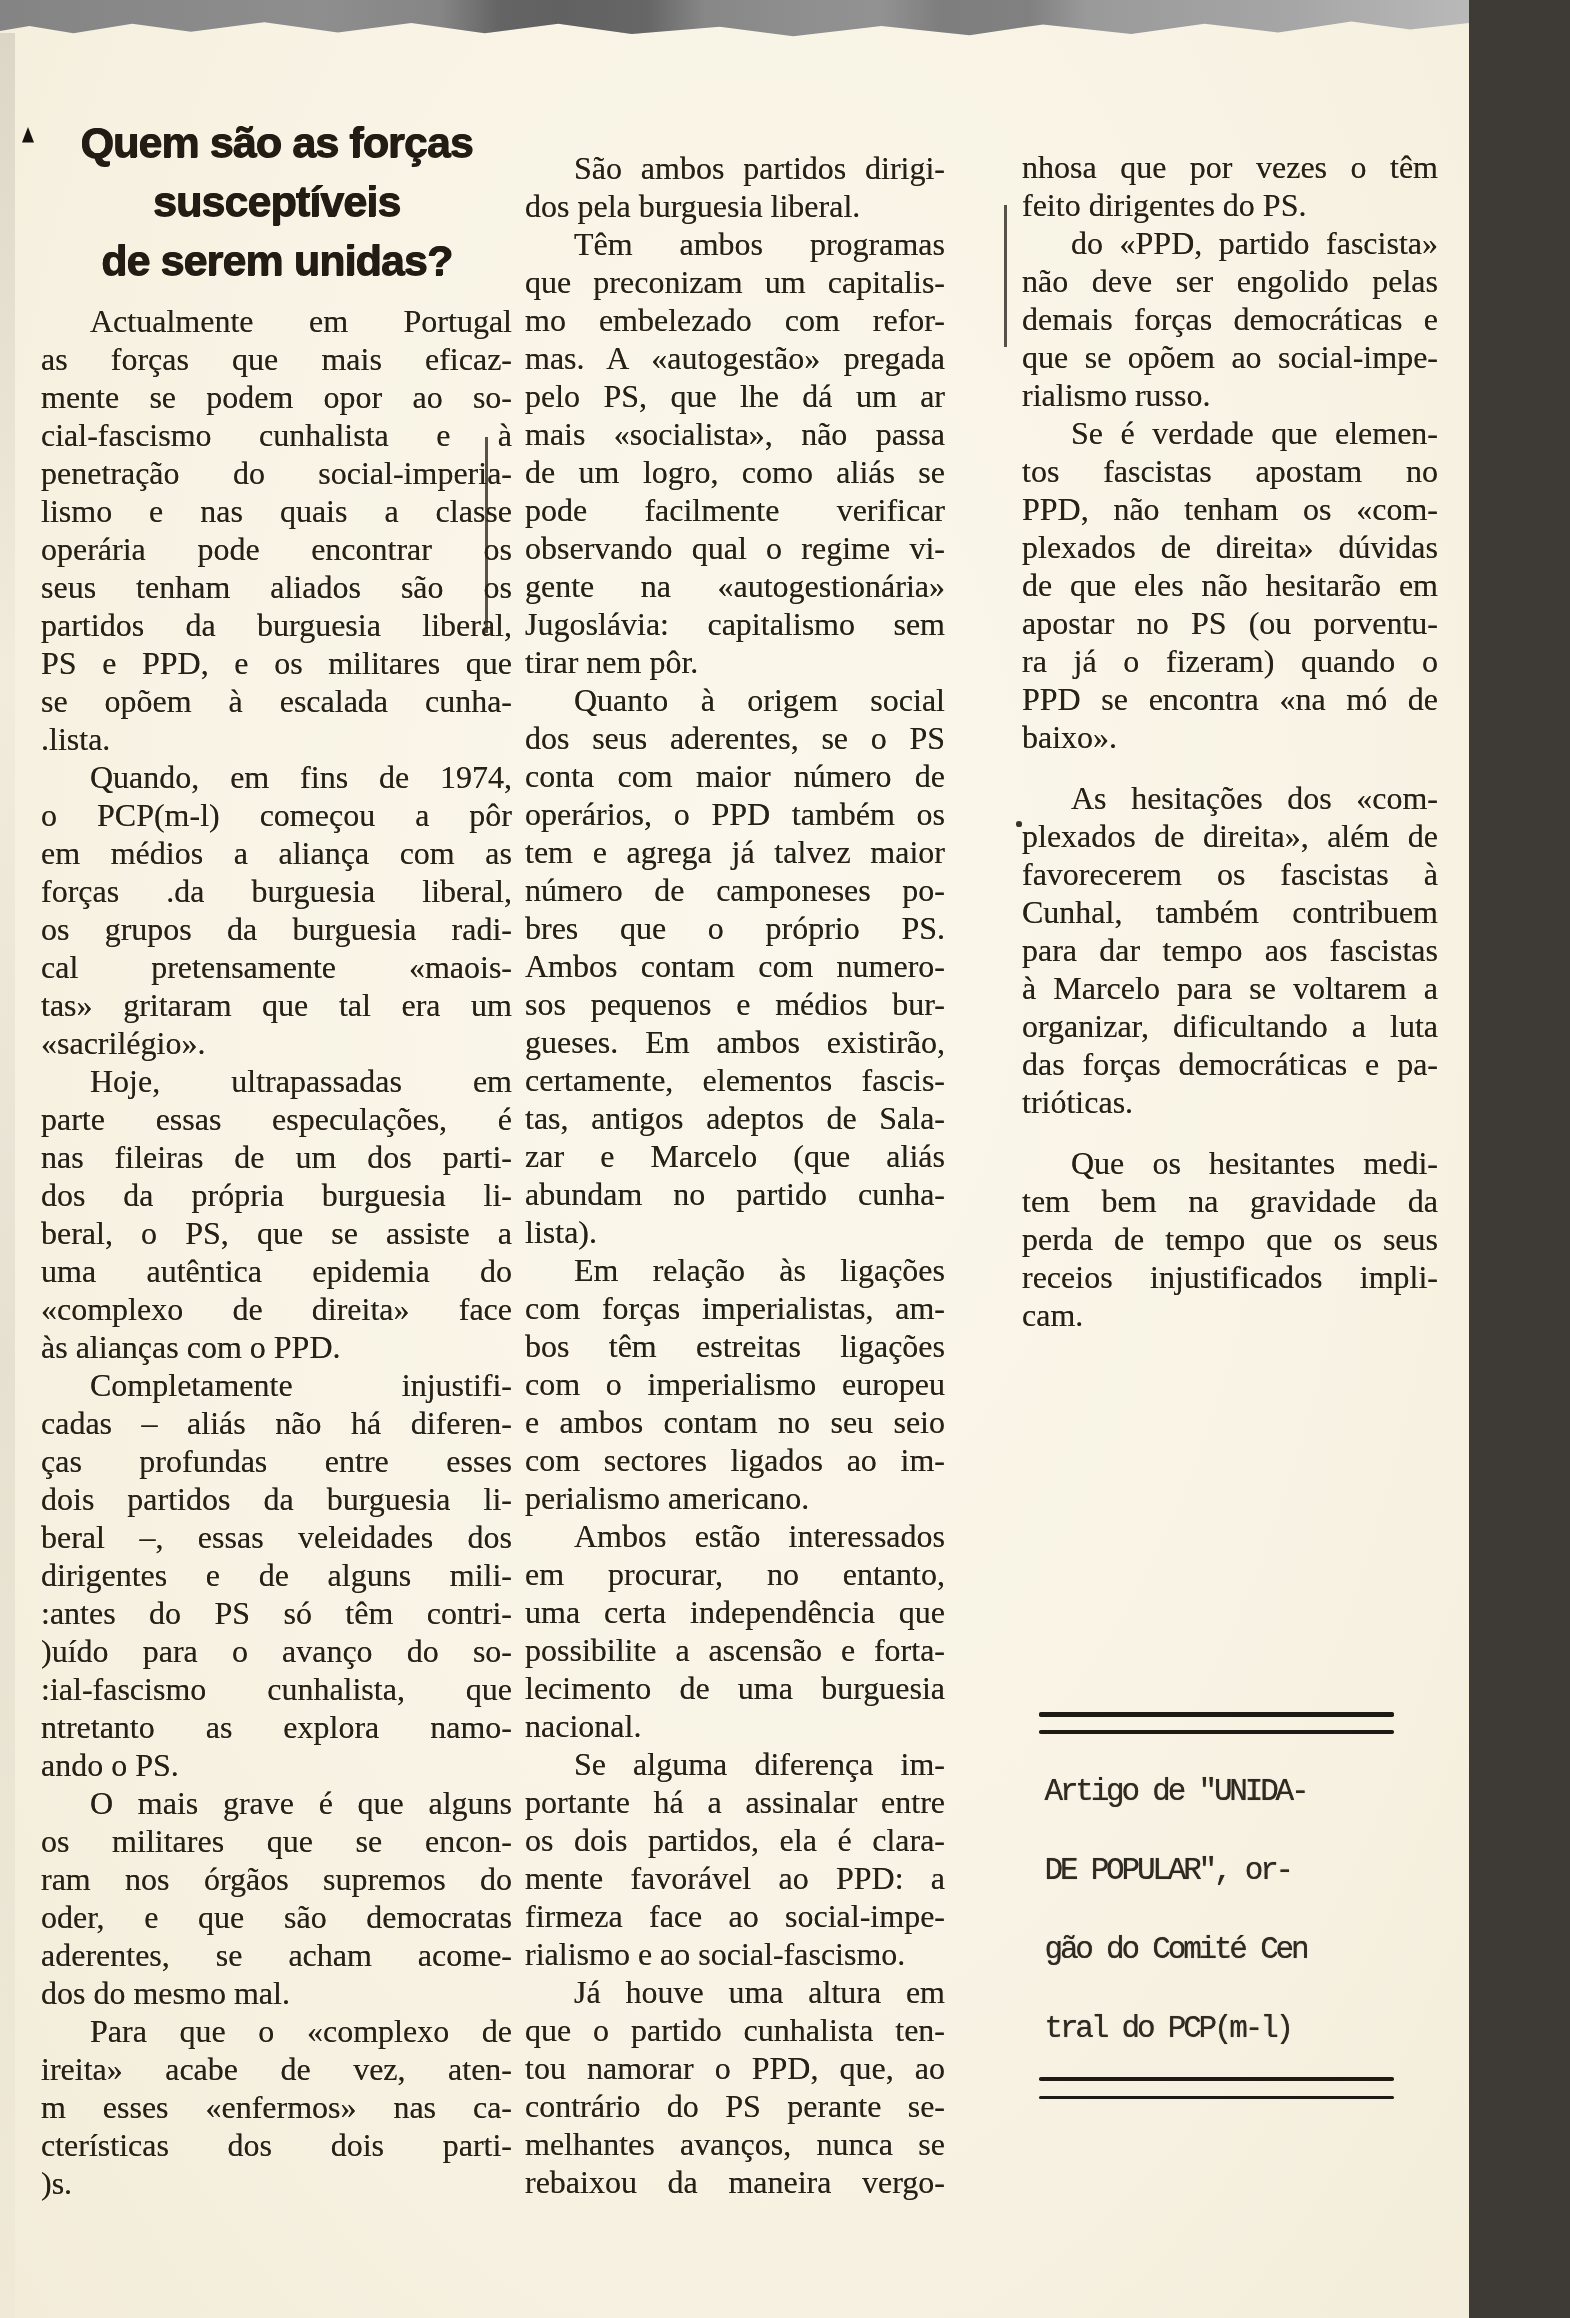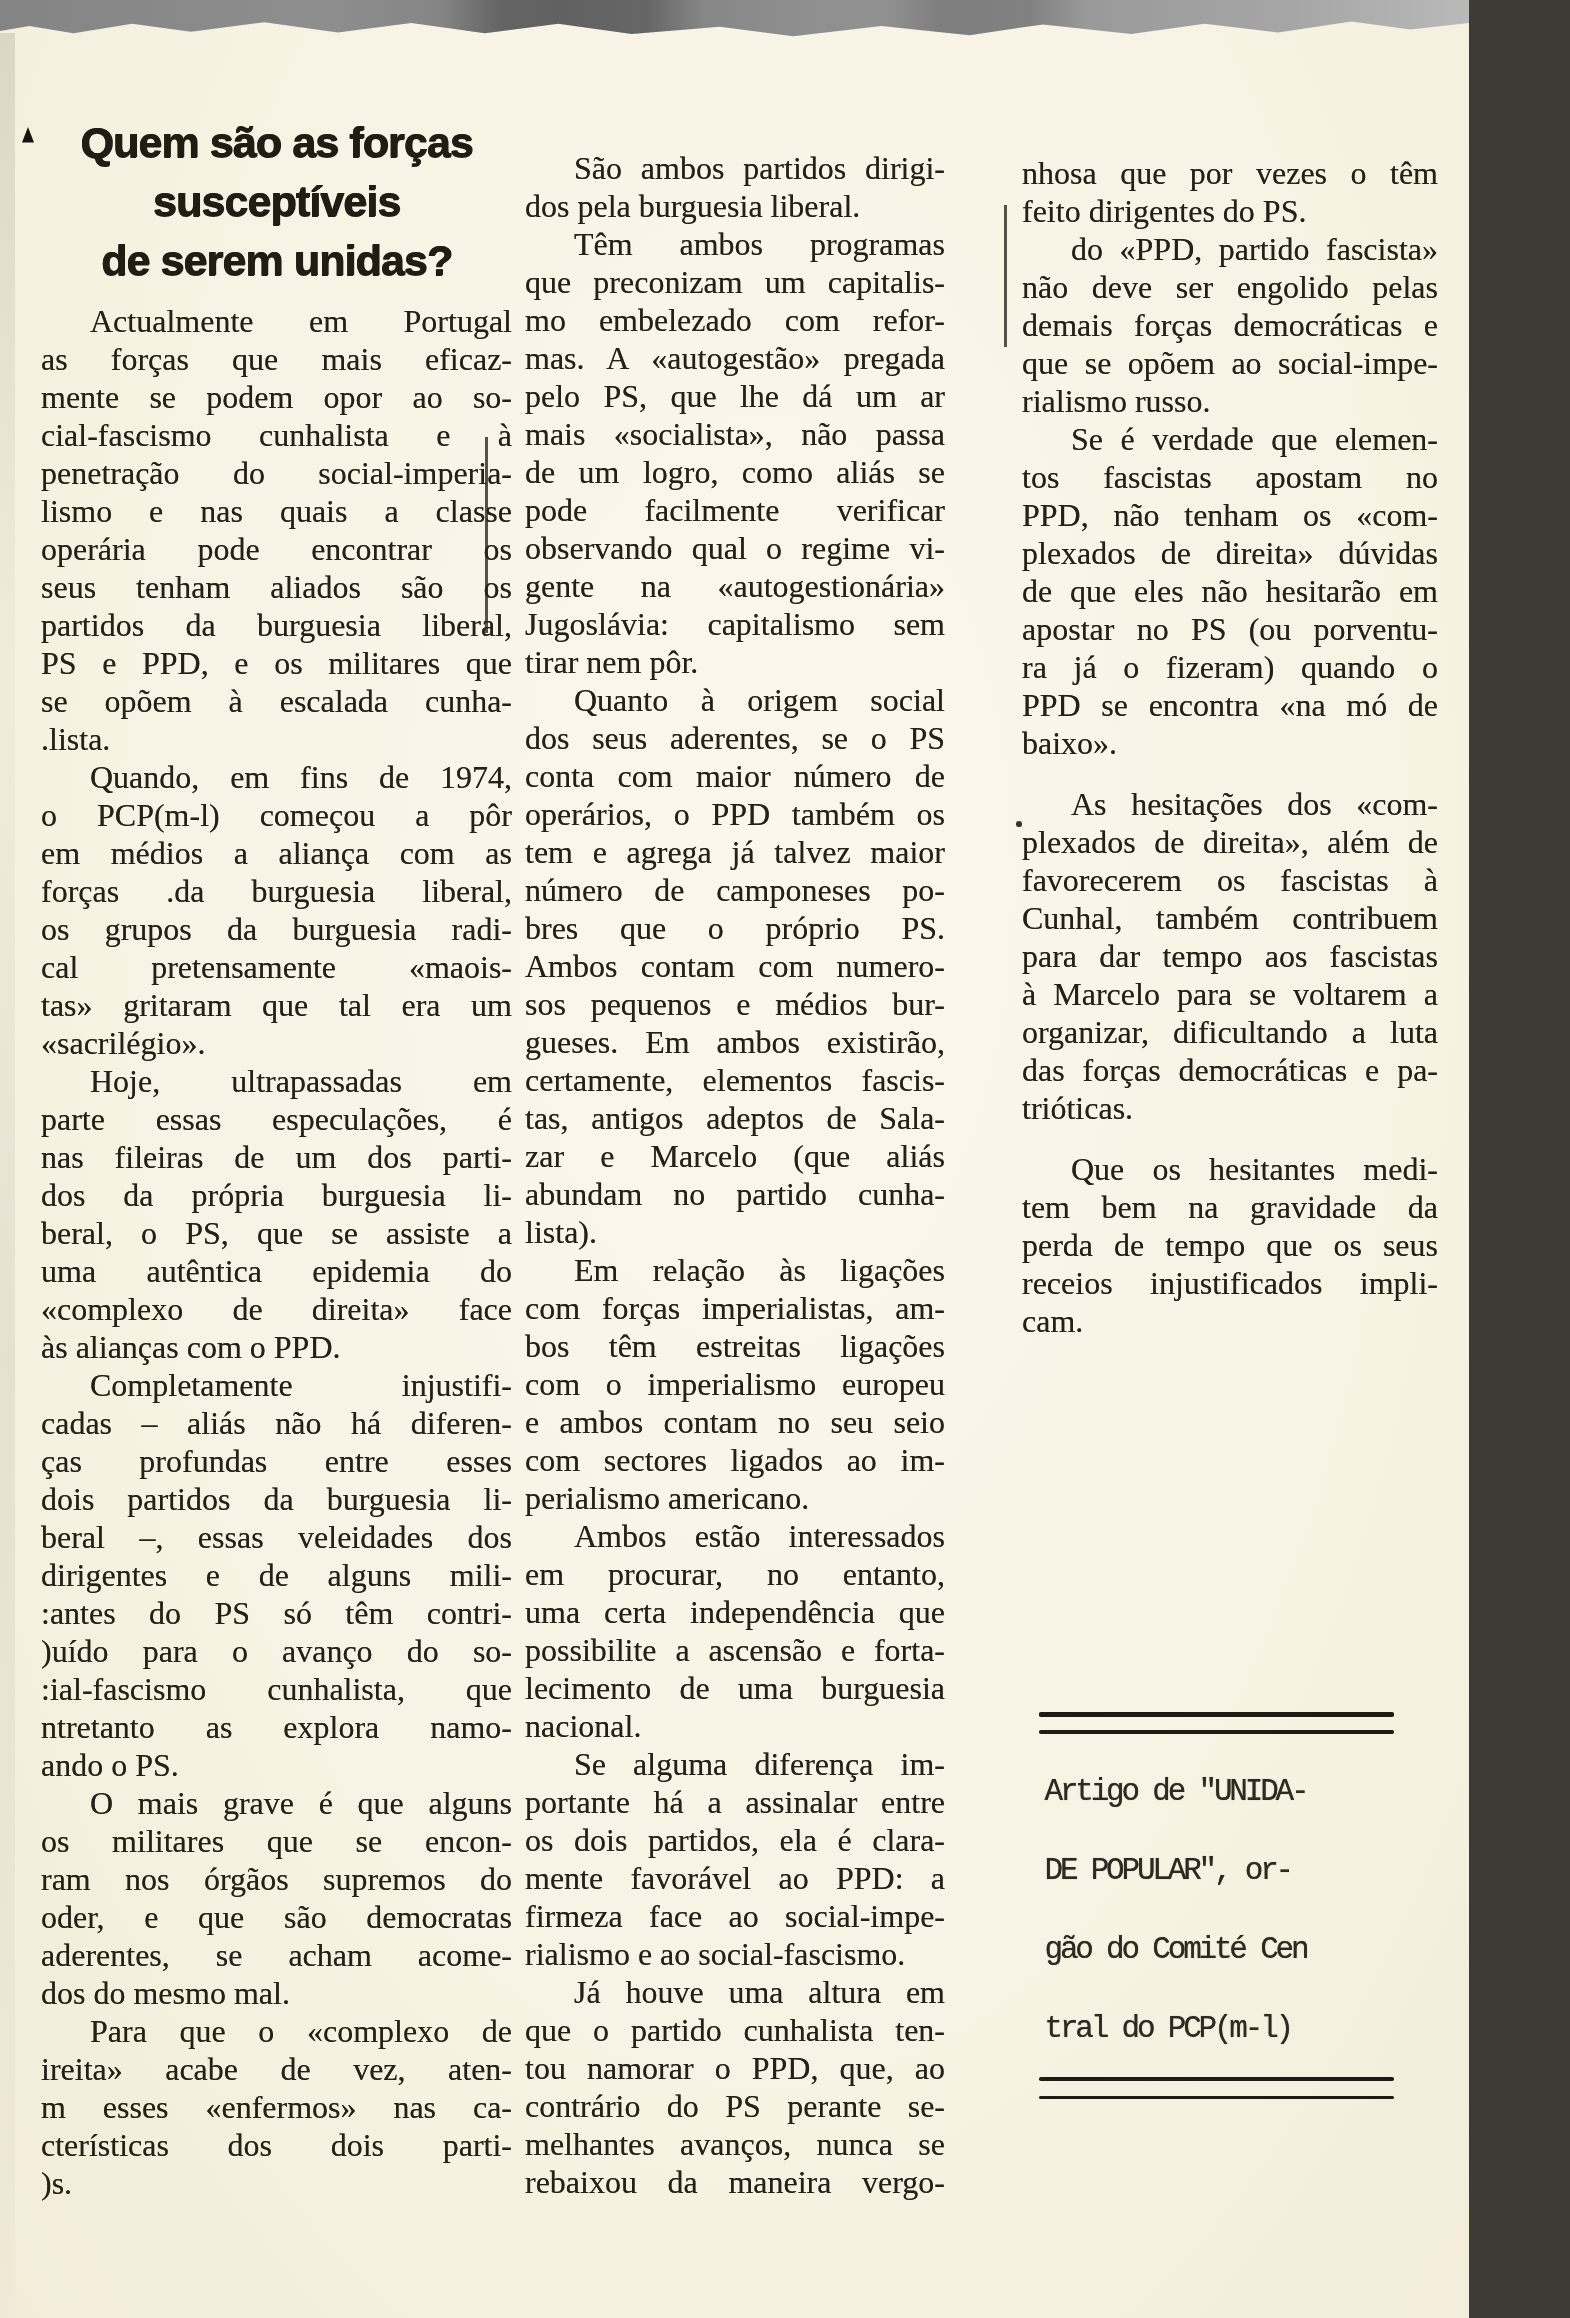--- a/index.html
+++ b/index.html
@@ -25,21 +25,21 @@
   .headline{
     position:absolute;left:41px;top:113px;width:471px;margin:0;
     text-align:center;font-family:"Liberation Sans",sans-serif;font-weight:700;
     font-size:43px;line-height:59px;letter-spacing:-0.9px;color:#221c14;
     text-shadow:0.9px 0 0 currentColor,0 0.5px 0 currentColor;
   }
   .headline span{display:block;}
   .colbody{position:absolute;}
   #col0{left:41px;top:302px;width:471px;}
   #col1c{left:525px;top:149px;width:420px;}
-  #col2c{left:1022px;top:154px;width:416px;}
+  #col2c{left:1022px;top:148px;width:416px;}
   .tline{
     height:38px;line-height:38px;font-size:32px;
     text-align:justify;text-align-last:justify;
     text-shadow:0 0 0.5px rgba(38,32,23,.65);
     white-space:nowrap;overflow:visible;
   }
   .para{margin:0;}
   .para.gap{margin-top:23px;}
   .para.indent .tline:first-child{text-indent:49px;}
   .para .tline:last-child{text-align-last:left;}

